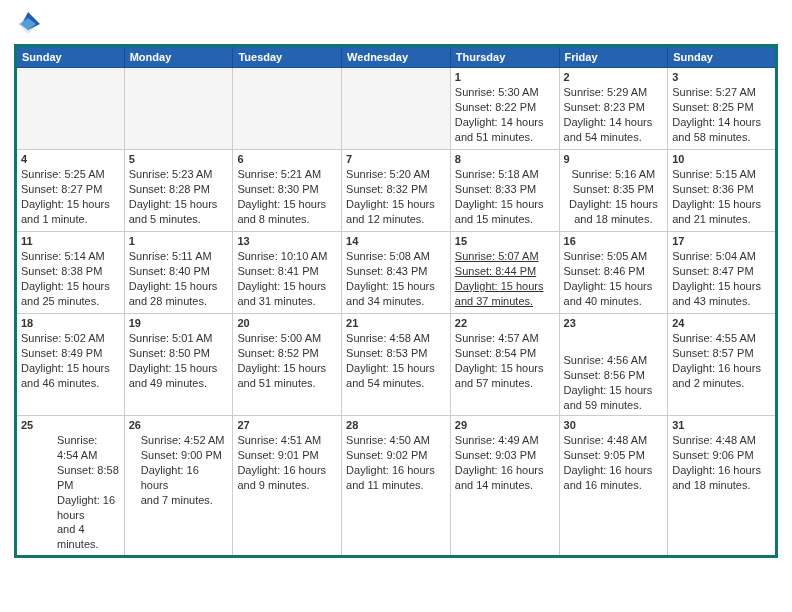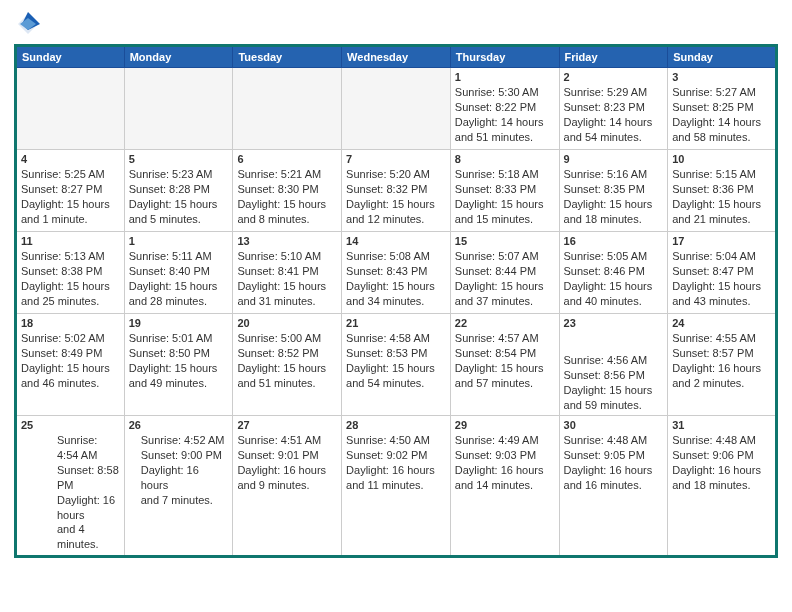--- a/index.html
+++ b/index.html
@@ -194,65 +194,65 @@
           </td>
           <td>
             <span class="day-num">8</span>
             <div class="day-info" style="white-space: pre-line;">Sunrise: 5:18 AM
 Sunset: 8:33 PM
 Daylight: 15 hours
 and 15 minutes.</div>
           </td>
           <td>
             <span class="day-num">9</span>
-            <div class="day-info" style="white-space: pre-line;">Sunrise: 5:16 AM
+            <div class="day-info" style="white-space: pre-line; text-align: center;">Sunrise: 5:16 AM
 Sunset: 8:35 PM
 Daylight: 15 hours
 and 18 minutes.</div>
           </td>
           <td>
             <span class="day-num">10</span>
             <div class="day-info" style="white-space: pre-line;">Sunrise: 5:15 AM
 Sunset: 8:36 PM
 Daylight: 15 hours
 and 21 minutes.</div>
           </td>
         </tr>
         <tr class="week-row">
           <td>
             <span class="day-num">11</span>
-            <div class="day-info" style="white-space: pre-line;">Sunrise: 5:13 AM
+            <div class="day-info" style="white-space: pre-line;">Sunrise: 5:14 AM
 Sunset: 8:38 PM
 Daylight: 15 hours
 and 25 minutes.</div>
           </td>
           <td>
             <span class="day-num">1</span>
             <div class="day-info" style="white-space: pre-line;">Sunrise: 5:11 AM
 Sunset: 8:40 PM
 Daylight: 15 hours
 and 28 minutes.</div>
           </td>
           <td>
             <span class="day-num">13</span>
-            <div class="day-info" style="white-space: pre-line;">Sunrise: 5:10 AM
+            <div class="day-info" style="white-space: pre-line;">Sunrise: 10:10 AM
 Sunset: 8:41 PM
 Daylight: 15 hours
 and 31 minutes.</div>
           </td>
           <td>
             <span class="day-num">14</span>
             <div class="day-info" style="white-space: pre-line;">Sunrise: 5:08 AM
 Sunset: 8:43 PM
 Daylight: 15 hours
 and 34 minutes.</div>
           </td>
           <td>
             <span class="day-num">15</span>
-            <div class="day-info" style="white-space: pre-line;">Sunrise: 5:07 AM
+            <div class="day-info" style="white-space: pre-line; text-decoration: underline;">Sunrise: 5:07 AM
 Sunset: 8:44 PM
 Daylight: 15 hours
 and 37 minutes.</div>
           </td>
           <td>
             <span class="day-num">16</span>
             <div class="day-info" style="white-space: pre-line;">Sunrise: 5:05 AM
 Sunset: 8:46 PM
 Daylight: 15 hours
 and 40 minutes.</div>

